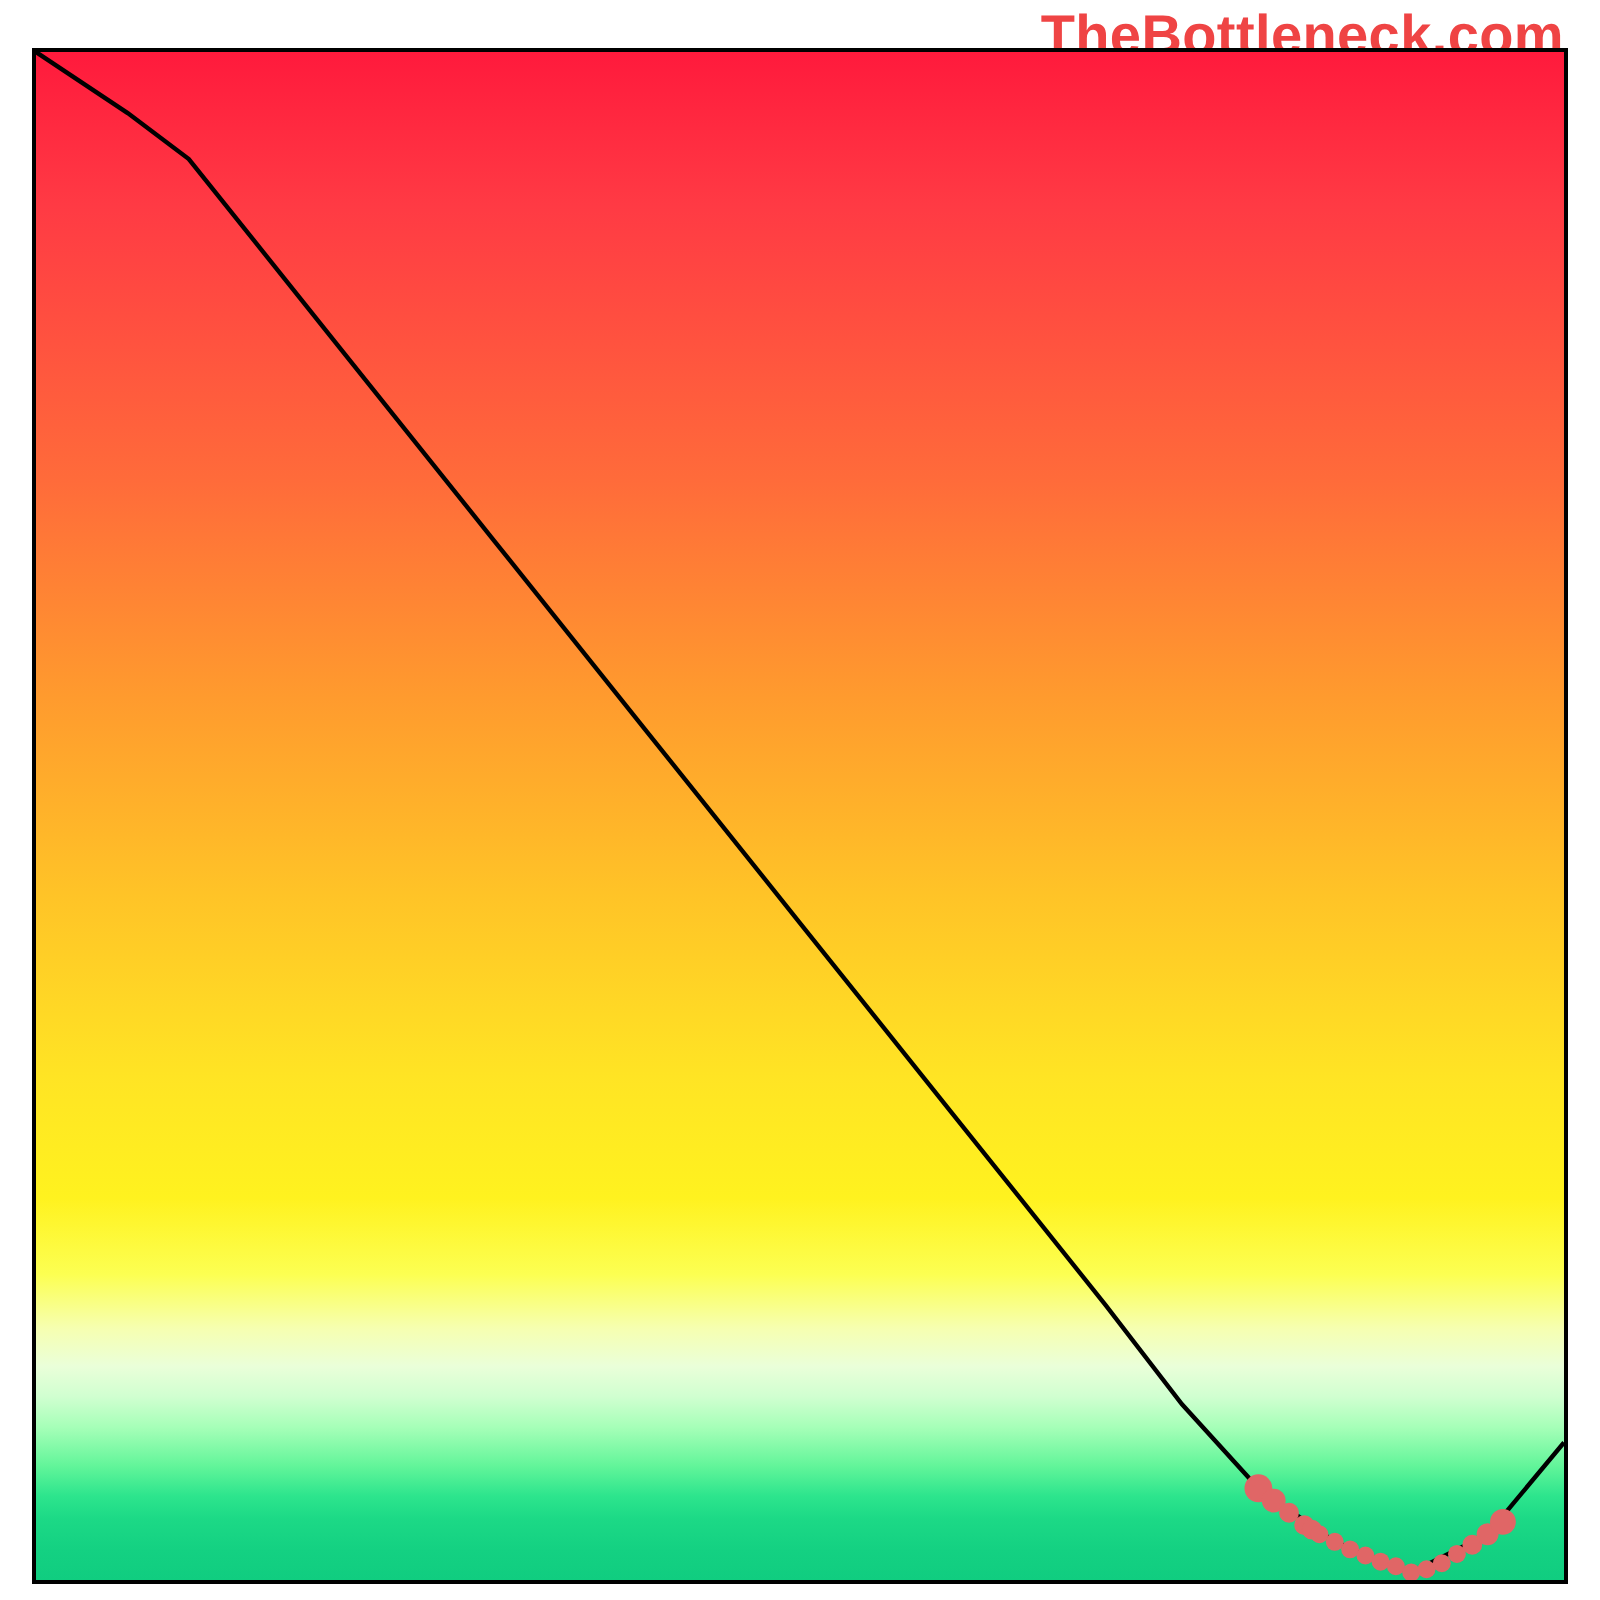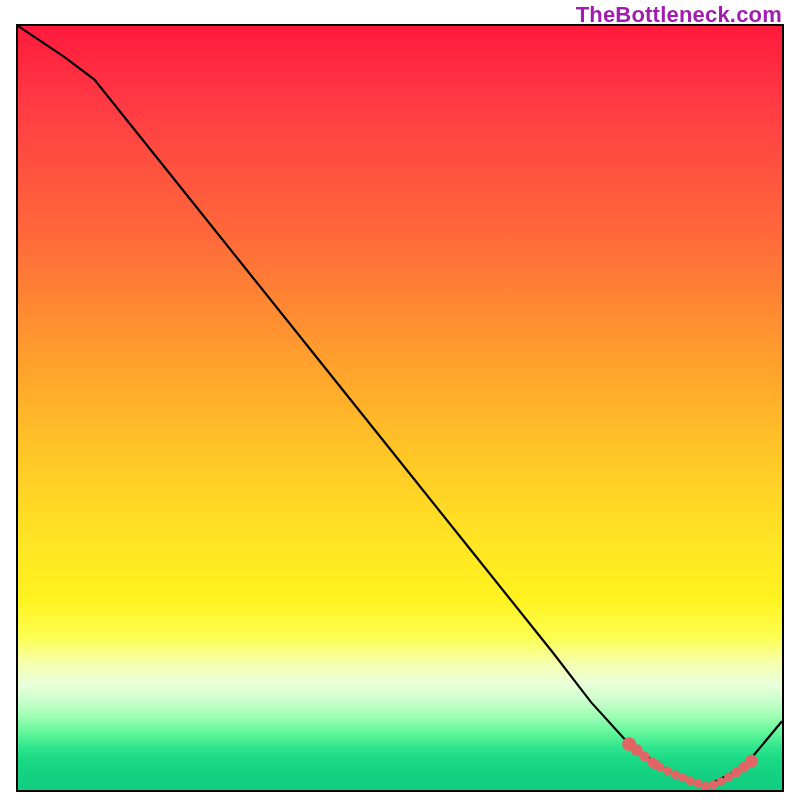--- a/index.html
+++ b/index.html
@@ -45,23 +45,23 @@
       #14d182 98%,
       #10cd80 100%
     );
     overflow: hidden;
   }
   
   .wm {
     position: absolute;
     top: 2px;
     right: 18px;
-    font-size: 22px;
+    font-size: 28px;
     font-weight: 600;
-    color: #a21caf;
+    color: #ef4444;
     letter-spacing: 0.2px;
   }
   svg.curve {
     position: absolute;
     left: 0; top: 0;
     width: 100%;
     height: 100%;
     overflow: visible;
   }
   .marker {

